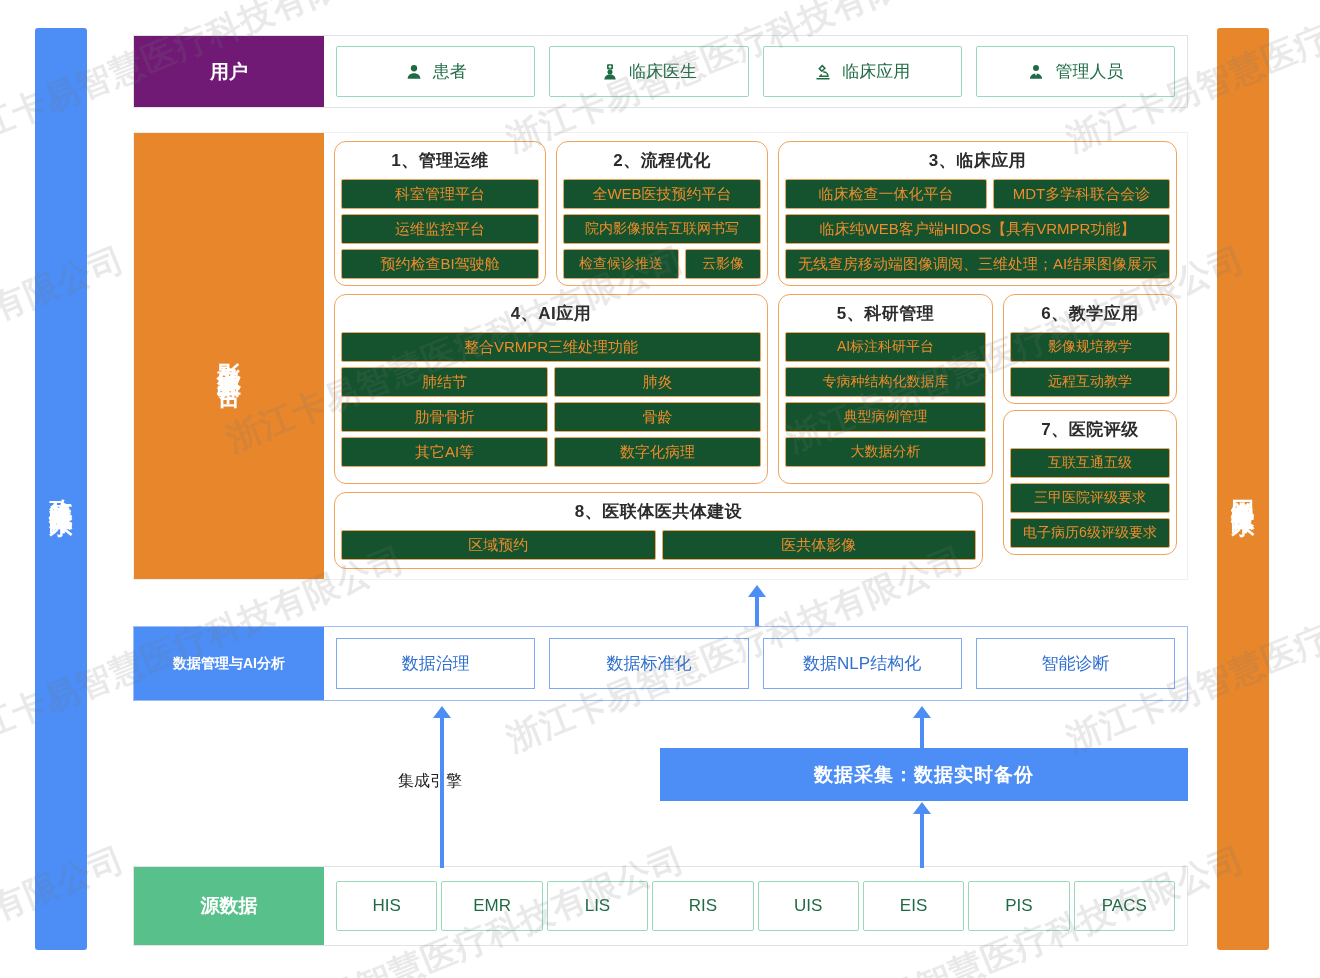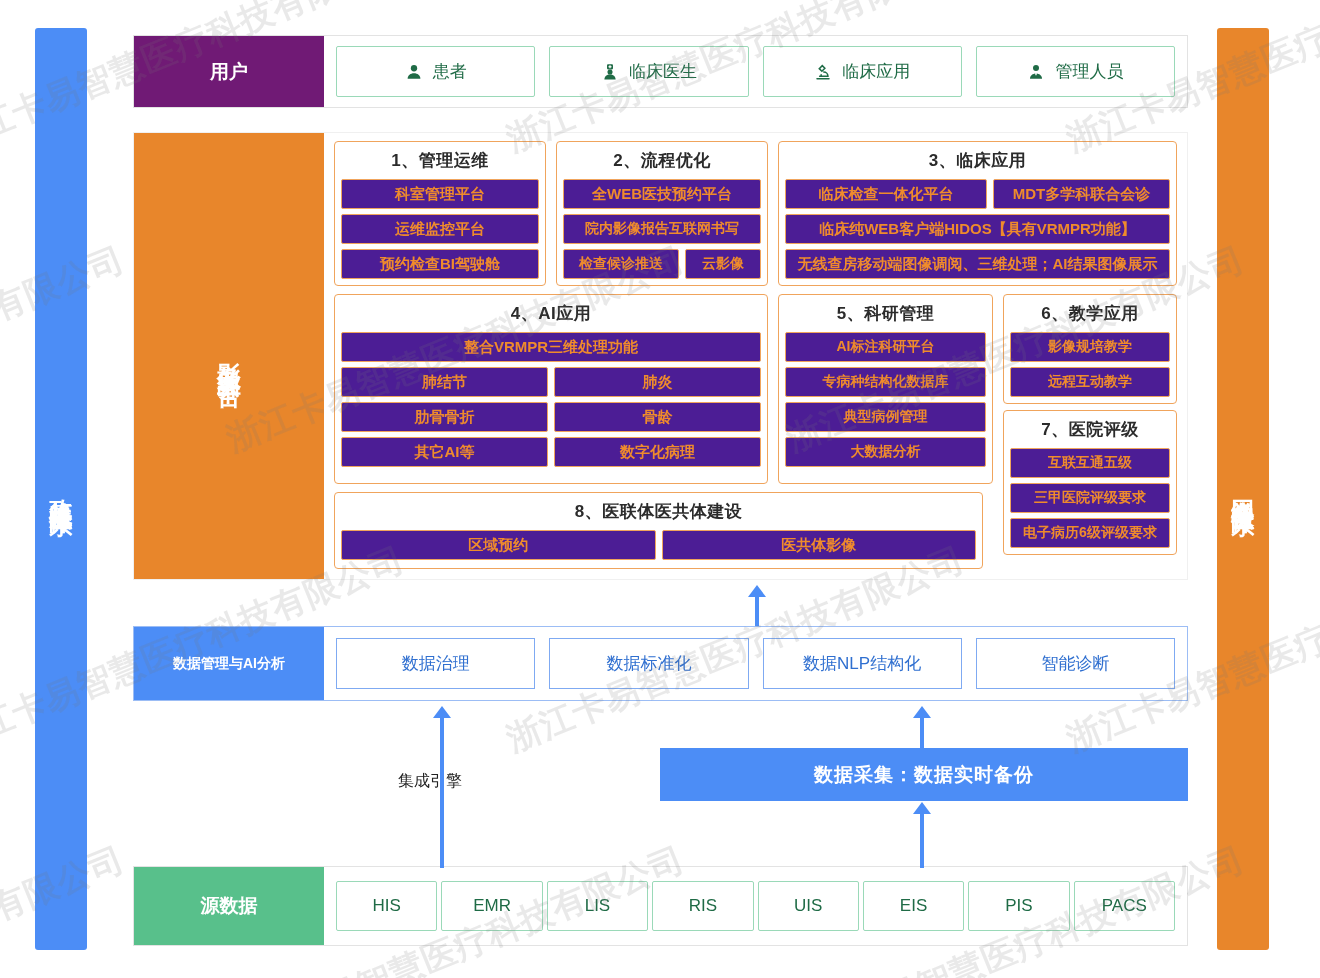--- a/index.html
+++ b/index.html
@@ -67,36 +67,35 @@
     writing-mode:vertical-rl;text-orientation:upright;
     font-size:24px;font-weight:700;letter-spacing:4px;
     display:flex;align-items:center;justify-content:center;
   }
   #platform-body{
     flex:1 1 auto;padding:8px 10px 10px 10px;box-sizing:border-box;
     display:flex;flex-direction:column;gap:8px;
   }
   .grp-row{display:flex;gap:10px;}
   .grp{
-    border:1px solid #f0a45c;border-radius:4px;background:#fff;
+    border:1px solid #f0a45c;border-radius:12px;background:#fff;
     padding:4px 6px 6px 6px;box-sizing:border-box;
     display:flex;flex-direction:column;gap:5px;
   }
   .grp-title{
     text-align:center;color:#2b2b2b;font-size:17px;font-weight:600;
     padding:3px 0 2px 0;letter-spacing:.5px;
   }
   .chips{display:flex;gap:6px;}
   .chip{
     flex:1 1 0;border:1px solid #f0a45c;border-radius:2px;
-    color:#ef8b2c;font-size:15px;background:#4c1d95;
+    color:#ef8b2c;font-size:15px;background:#14532d;
     display:flex;align-items:center;justify-content:center;
     height:30px;text-align:center;padding:0 4px;box-sizing:border-box;
     white-space:nowrap;
-    font-weight:bold;
   }
   .chip.small{font-size:14px;}
   .grp-col{display:flex;flex-direction:column;gap:6px;flex:1 1 0;justify-content:space-between;}
 
   
   #data-row{left:133px;top:626px;width:1055px;height:75px;
     border:1px solid #9cbdf5;box-sizing:border-box;}
   #data-label{width:190px;background:#4c8df6;font-size:14px;}
   #data-body{justify-content:space-between;padding:0 12px;gap:14px;}
   .data-card{

